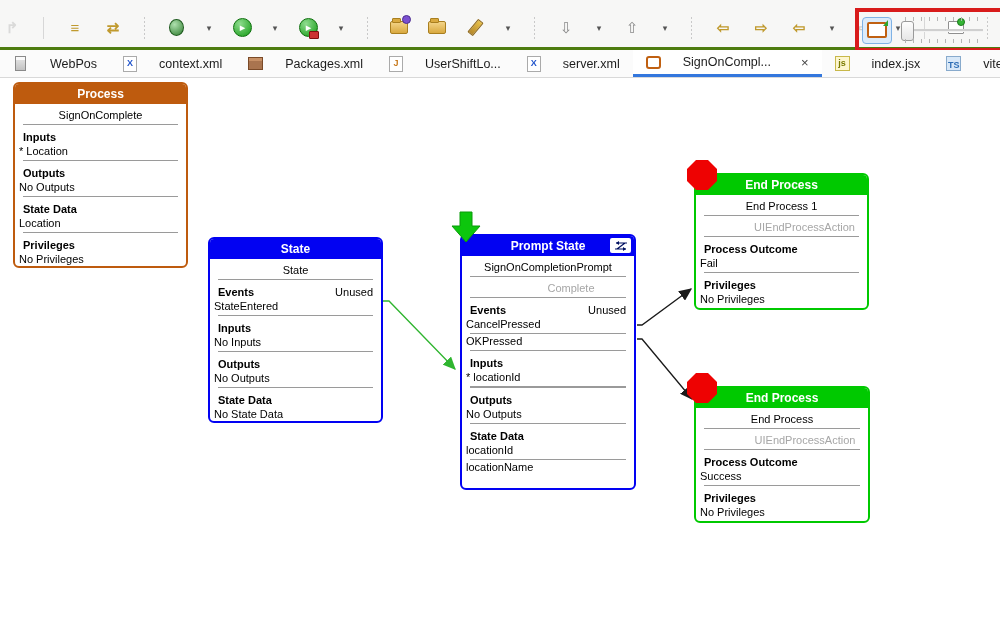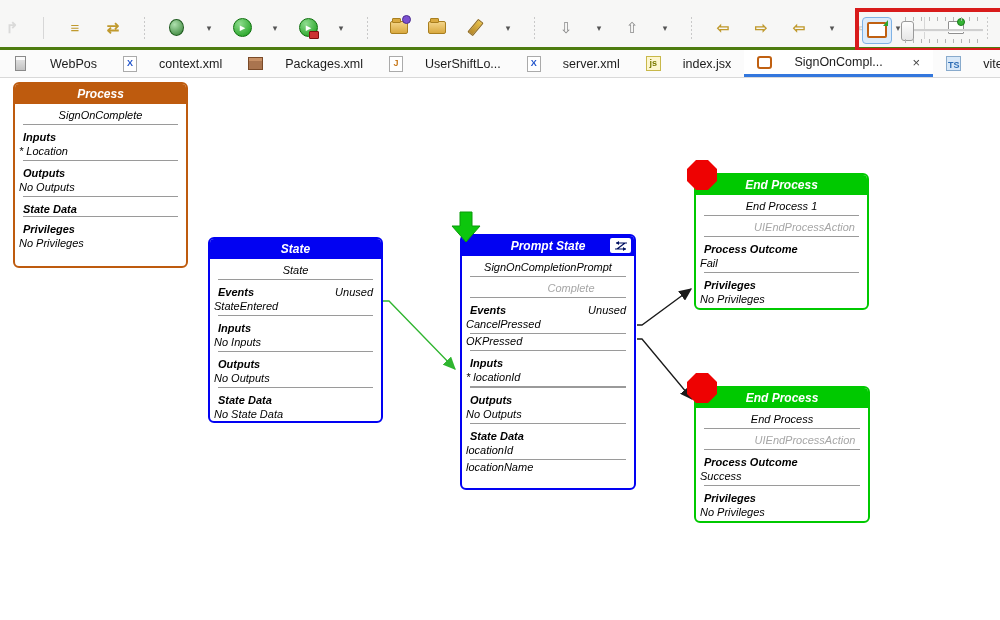--- a/index.html
+++ b/index.html
@@ -82,21 +82,21 @@
   .ti-doc i{color:#2255cc;}
   .ti-doc.jsp i{color:#c87a1e;}
   .ti-pkg{width:13px;height:11px;background:#a9744f;border:1px solid #7a4a28;box-shadow:inset 0 3px 0 #c79066;}
   .ti-flow{width:13px;height:9px;border:2px solid #c06011;border-radius:3px;background:#fff;}
   .ti-js{width:13px;height:13px;background:#fdf6cf;border:1px solid #c8b84a;display:flex;align-items:center;justify-content:center;}
   .ti-js i{color:#7a7a00;}
   .ti-ts{width:13px;height:13px;background:#d8e8f8;border:1px solid #88aacc;display:flex;align-items:flex-end;justify-content:center;}
   .ti-ts i{color:#2e6eb5;}
 
   
-  .canvas{position:absolute;left:0;top:78px;width:1000px;height:542px;background:#fff;font-style:italic;}
+  .canvas{position:absolute;left:0;top:78px;width:1000px;height:542px;background:#fff;}
   .connector-layer{position:absolute;left:0;top:0;}
   .node{position:absolute;box-sizing:border-box;background:#fff;border:2px solid #000;border-radius:6px;
     font-size:11px;line-height:14px;color:#000;overflow:hidden;cursor:default;}
   .node-head{height:20px;line-height:20px;text-align:center;color:#fff;font-weight:bold;font-size:12px;position:relative;}
   .node.process{border-color:var(--process_header,#be5b0e);} .node.process .node-head{background:var(--process_header,#be5b0e);}
   .node.state{border-color:var(--state_header,#0202f2);} .node.state .node-head{background:var(--state_header,#0202f2);}
   .node.endp{border-color:var(--end_header,#00c900);} .node.endp .node-head{background:var(--end_header,#00c900);}
   .nrow{text-align:center;padding:4px 2px 2px 2px;}
   .nrow.gray{color:#a6a6a6;margin-left:46px;}
   .ndiv{border-top:1px solid #9a9a9a;margin:0 8px;}
@@ -235,32 +235,32 @@
           <i>J</i>
         </span>
       <span class="tab-label">UserShiftLo...</span>
     </div>
     <div class="tab">
       <span class="tabicon ti-doc">
           <i>X</i>
         </span>
       <span class="tab-label">server.xml</span>
     </div>
-    <div class="tab">
-      <span class="tabicon ti-js">
-          <i>js</i>
-        </span>
-      <span class="tab-label">index.jsx</span>
-    </div>
     <div class="tab active">
       <span class="tabicon">
           <span class="ti-flow"></span>
         </span>
       <span class="tab-label">SignOnCompl...</span>
       <span class="tab-close">×</span>
+    </div>
+    <div class="tab">
+      <span class="tabicon ti-js">
+          <i>js</i>
+        </span>
+      <span class="tab-label">index.jsx</span>
     </div>
     <div class="tab">
       <span class="tabicon ti-ts">
           <i>TS</i>
         </span>
       <span class="tab-label">vite.config...</span>
     </div>
   </div>
 
   <div class="canvas">
@@ -289,20 +289,21 @@
       <div class="val">* Location</div>
       <div class="ndiv"></div>
       <div class="sec-head">
           <span class="sh">Outputs</span>
         </div>
       <div class="val">No Outputs</div>
       <div class="ndiv"></div>
       <div class="sec-head">
           <span class="sh">State Data</span>
         </div>
+      <div class="val">Location</div>
       <div class="ndiv"></div>
       <div class="sec-head">
           <span class="sh">Privileges</span>
         </div>
       <div class="val">No Privileges</div>
     </div>
 
     <div class="node state" style="left:208px;top:159px;width:175px;height:186px">
       <div class="node-head">State</div>
       <div class="nrow">State</div>

